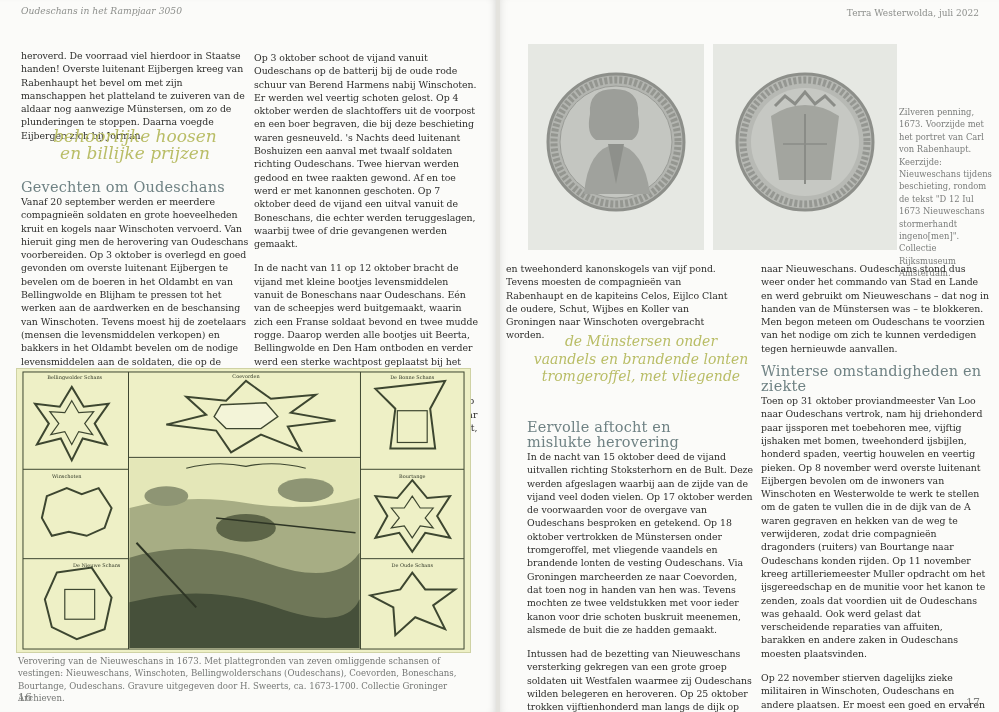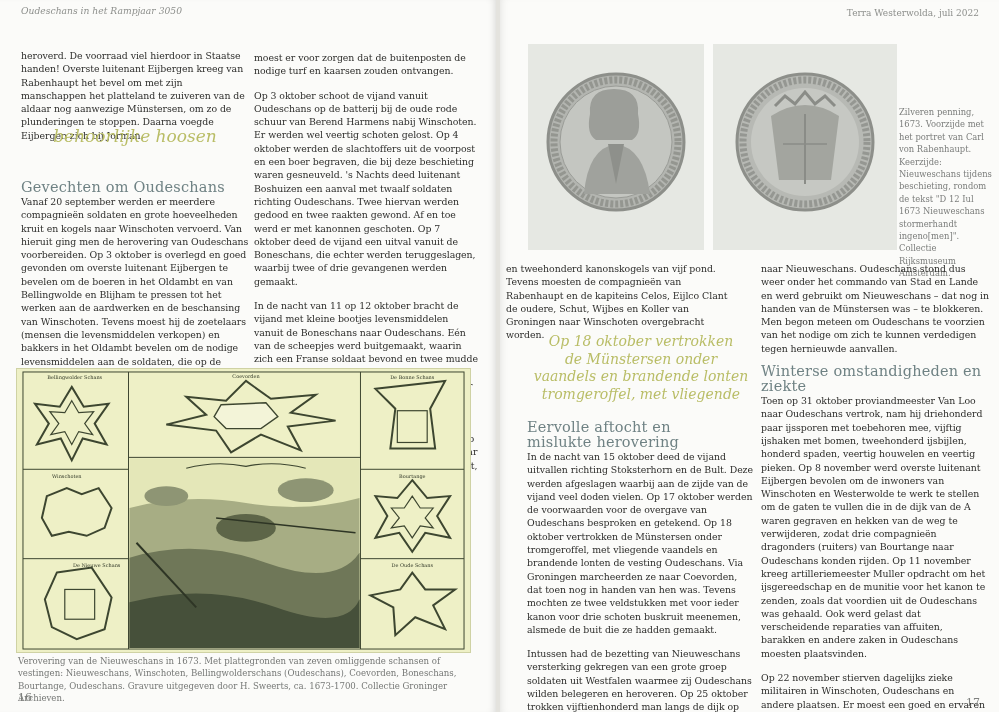--- a/index.html
+++ b/index.html
@@ -33,29 +33,29 @@
 
 <div class="page" id="page-left">
   <div class="runhead" style="left:21px;top:5px">Oudeschans in het Rampjaar 3050</div>
 
   <div class="col" style="left:21px;top:49px;width:228px">
     <p>heroverd. De voorraad viel hierdoor in Staatse handen! Overste luitenant Eijbergen kreeg van Rabenhaupt het bevel om met zijn manschappen het platteland te zuiveren van de aldaar nog aanwezige Münstersen, om zo de plunderingen te stoppen. Daarna voegde Eijbergen zich bij Jorman.</p>
   </div>
 
   <div class="quote" style="left:21px;top:128px;width:228px;font-size:17px;line-height:17px">
     <div>behoorlijke hoosen</div>
+    <div>en billijke prijzen</div>
   </div>
 
   <div class="col" style="left:21px;top:180px;width:228px">
     <h2 class="section">Gevechten om Oudeschans</h2>
     <p>Vanaf 20 september werden er meerdere compagnieën soldaten en grote hoeveelheden kruit en kogels naar Winschoten vervoerd. Van hieruit ging men de herovering van Oudeschans voorbereiden. Op 3 oktober is overlegd en goed gevonden om overste luitenant Eijbergen te bevelen om de boeren in het Oldambt en van Bellingwolde en Blijham te pressen tot het werken aan de aardwerken en de beschansing van Winschoten. Tevens moest hij de zoetelaars (mensen die levensmiddelen verkopen) en bakkers in het Oldambt bevelen om de nodige levensmiddelen aan de soldaten, die op de buitenposten lagen, voor een billijke prijs te verkopen. Ook moesten de kapiteins er voor zorgen dat de soldaten van behoorlijke hoosen (=broeken) en schoenen zouden worden voorzien. De proviandmeester van Winschoten</p>
   </div>
 
   <div class="col" style="left:254px;top:51px;width:225px">
-    <p>moest er voor zorgen dat de buitenposten de nodige turf en kaarsen zouden ontvangen.</p>
     <p>Op 3 oktober schoot de vijand vanuit Oudeschans op de batterij bij de oude rode schuur van Berend Harmens nabij Winschoten. Er werden wel veertig schoten gelost. Op 4 oktober werden de slachtoffers uit de voorpost en een boer begraven, die bij deze beschieting waren gesneuveld. 's Nachts deed luitenant Boshuizen een aanval met twaalf soldaten richting Oudeschans. Twee hiervan werden gedood en twee raakten gewond. Af en toe werd er met kanonnen geschoten. Op 7 oktober deed de vijand een uitval vanuit de Boneschans, die echter werden teruggeslagen, waarbij twee of drie gevangenen werden gemaakt.</p>
     <p>In de nacht van 11 op 12 oktober bracht de vijand met kleine bootjes levensmiddelen vanuit de Boneschans naar Oudeschans. Eén van de scheepjes werd buitgemaakt, waarin zich een Franse soldaat bevond en twee mudde rogge. Daarop werden alle bootjes uit Beerta, Bellingwolde en Den Ham ontboden en verder werd een sterke wachtpost geplaatst bij het Nieuwe Diep (Groningen). Ook werden dagelijks meer kanonnen in stelling gebracht, waarmee van beide zijden werd geschoten. Op 14 oktober moest artilleriemeester Muller naar Winschoten verzenden: vierduizend pond kruit, vierduizend pond lonten en duizend pond musketkogels, zeshonderd pond snaphaan (= een type geweer) kogels</p>
   </div>
 
   <div id="engraving">
     <svg viewBox="0 0 455 285" preserveAspectRatio="none">
       <g stroke="#3d4630" fill="none" stroke-width="1">
         <rect x="6" y="3" width="443" height="279"></rect>
         <line x1="112" y1="3" x2="112" y2="282"></line>
         <line x1="345" y1="3" x2="345" y2="282"></line>
@@ -138,21 +138,20 @@
     <line x1="70" y1="100" x2="114" y2="100" stroke="#8a8c87" stroke-width="1.5"></line>
   </svg>
 </div>
 <div class="sidecap">Zilveren penning, 1673. Voorzijde met het portret van Carl von Rabenhaupt. Keerzijde: Nieuweschans tijdens beschieting, rondom de tekst "D 12 Iul 1673 Nieuweschans stormerhandt ingeno[men]". Collectie Rijksmuseum Amsterdam.</div>
 
 <div class="col" style="left:506px;top:262px;width:228px">
   <p>en tweehonderd kanonskogels van vijf pond. Tevens moesten de compagnieën van Rabenhaupt en de kapiteins Celos, Eijlco Clant de oudere, Schut, Wijbes en Koller van Groningen naar Winschoten overgebracht worden.</p>
 </div>
 
 <div class="quote" style="left:527px;top:333px;width:228px;font-size:14px;line-height:17.5px">
-  <div>Op 18 oktober vertrokken</div>
   <div>de Münstersen onder</div>
   <div>vaandels en brandende lonten</div>
   <div>tromgeroffel, met vliegende</div>
 </div>
 
 <div class="col" style="left:527px;top:420px;width:228px">
   <h2 class="section" style="width:170px">Eervolle aftocht en mislukte herovering</h2>
   <p>In de nacht van 15 oktober deed de vijand uitvallen richting Stoksterhorn en de Bult. Deze werden afgeslagen waarbij aan de zijde van de vijand veel doden vielen. Op 17 oktober werden de voorwaarden voor de overgave van Oudeschans besproken en getekend. Op 18 oktober vertrokken de Münstersen onder tromgeroffel, met vliegende vaandels en brandende lonten de vesting Oudeschans. Via Groningen marcheerden ze naar Coevorden, dat toen nog in handen van hen was. Tevens mochten ze twee veldstukken met voor ieder kanon voor drie schoten buskruit meenemen, alsmede de buit die ze hadden gemaakt.</p>
   <p>Intussen had de bezetting van Nieuweschans versterking gekregen van een grote groep soldaten uit Westfalen waarmee zij Oudeschans wilden belegeren en heroveren. Op 25 oktober trokken vijftienhonderd man langs de dijk op Oudeschans aan. Overste Eijbergen gaf bevel aan tweehonderdvijftig man, onder leiding van overste Wachtmeester om hen tegemoet te gaan. Deze plaatste enige kleine kanonnen op de dijk, liet de Münstersen zeer dicht naderen en gaf bevel aan zijn musketiers om te schieten. Daarna vuurde hij zijn stukken af, die met schroot waren geladen. De vijand vluchtte daarop terug</p>
 </div>

